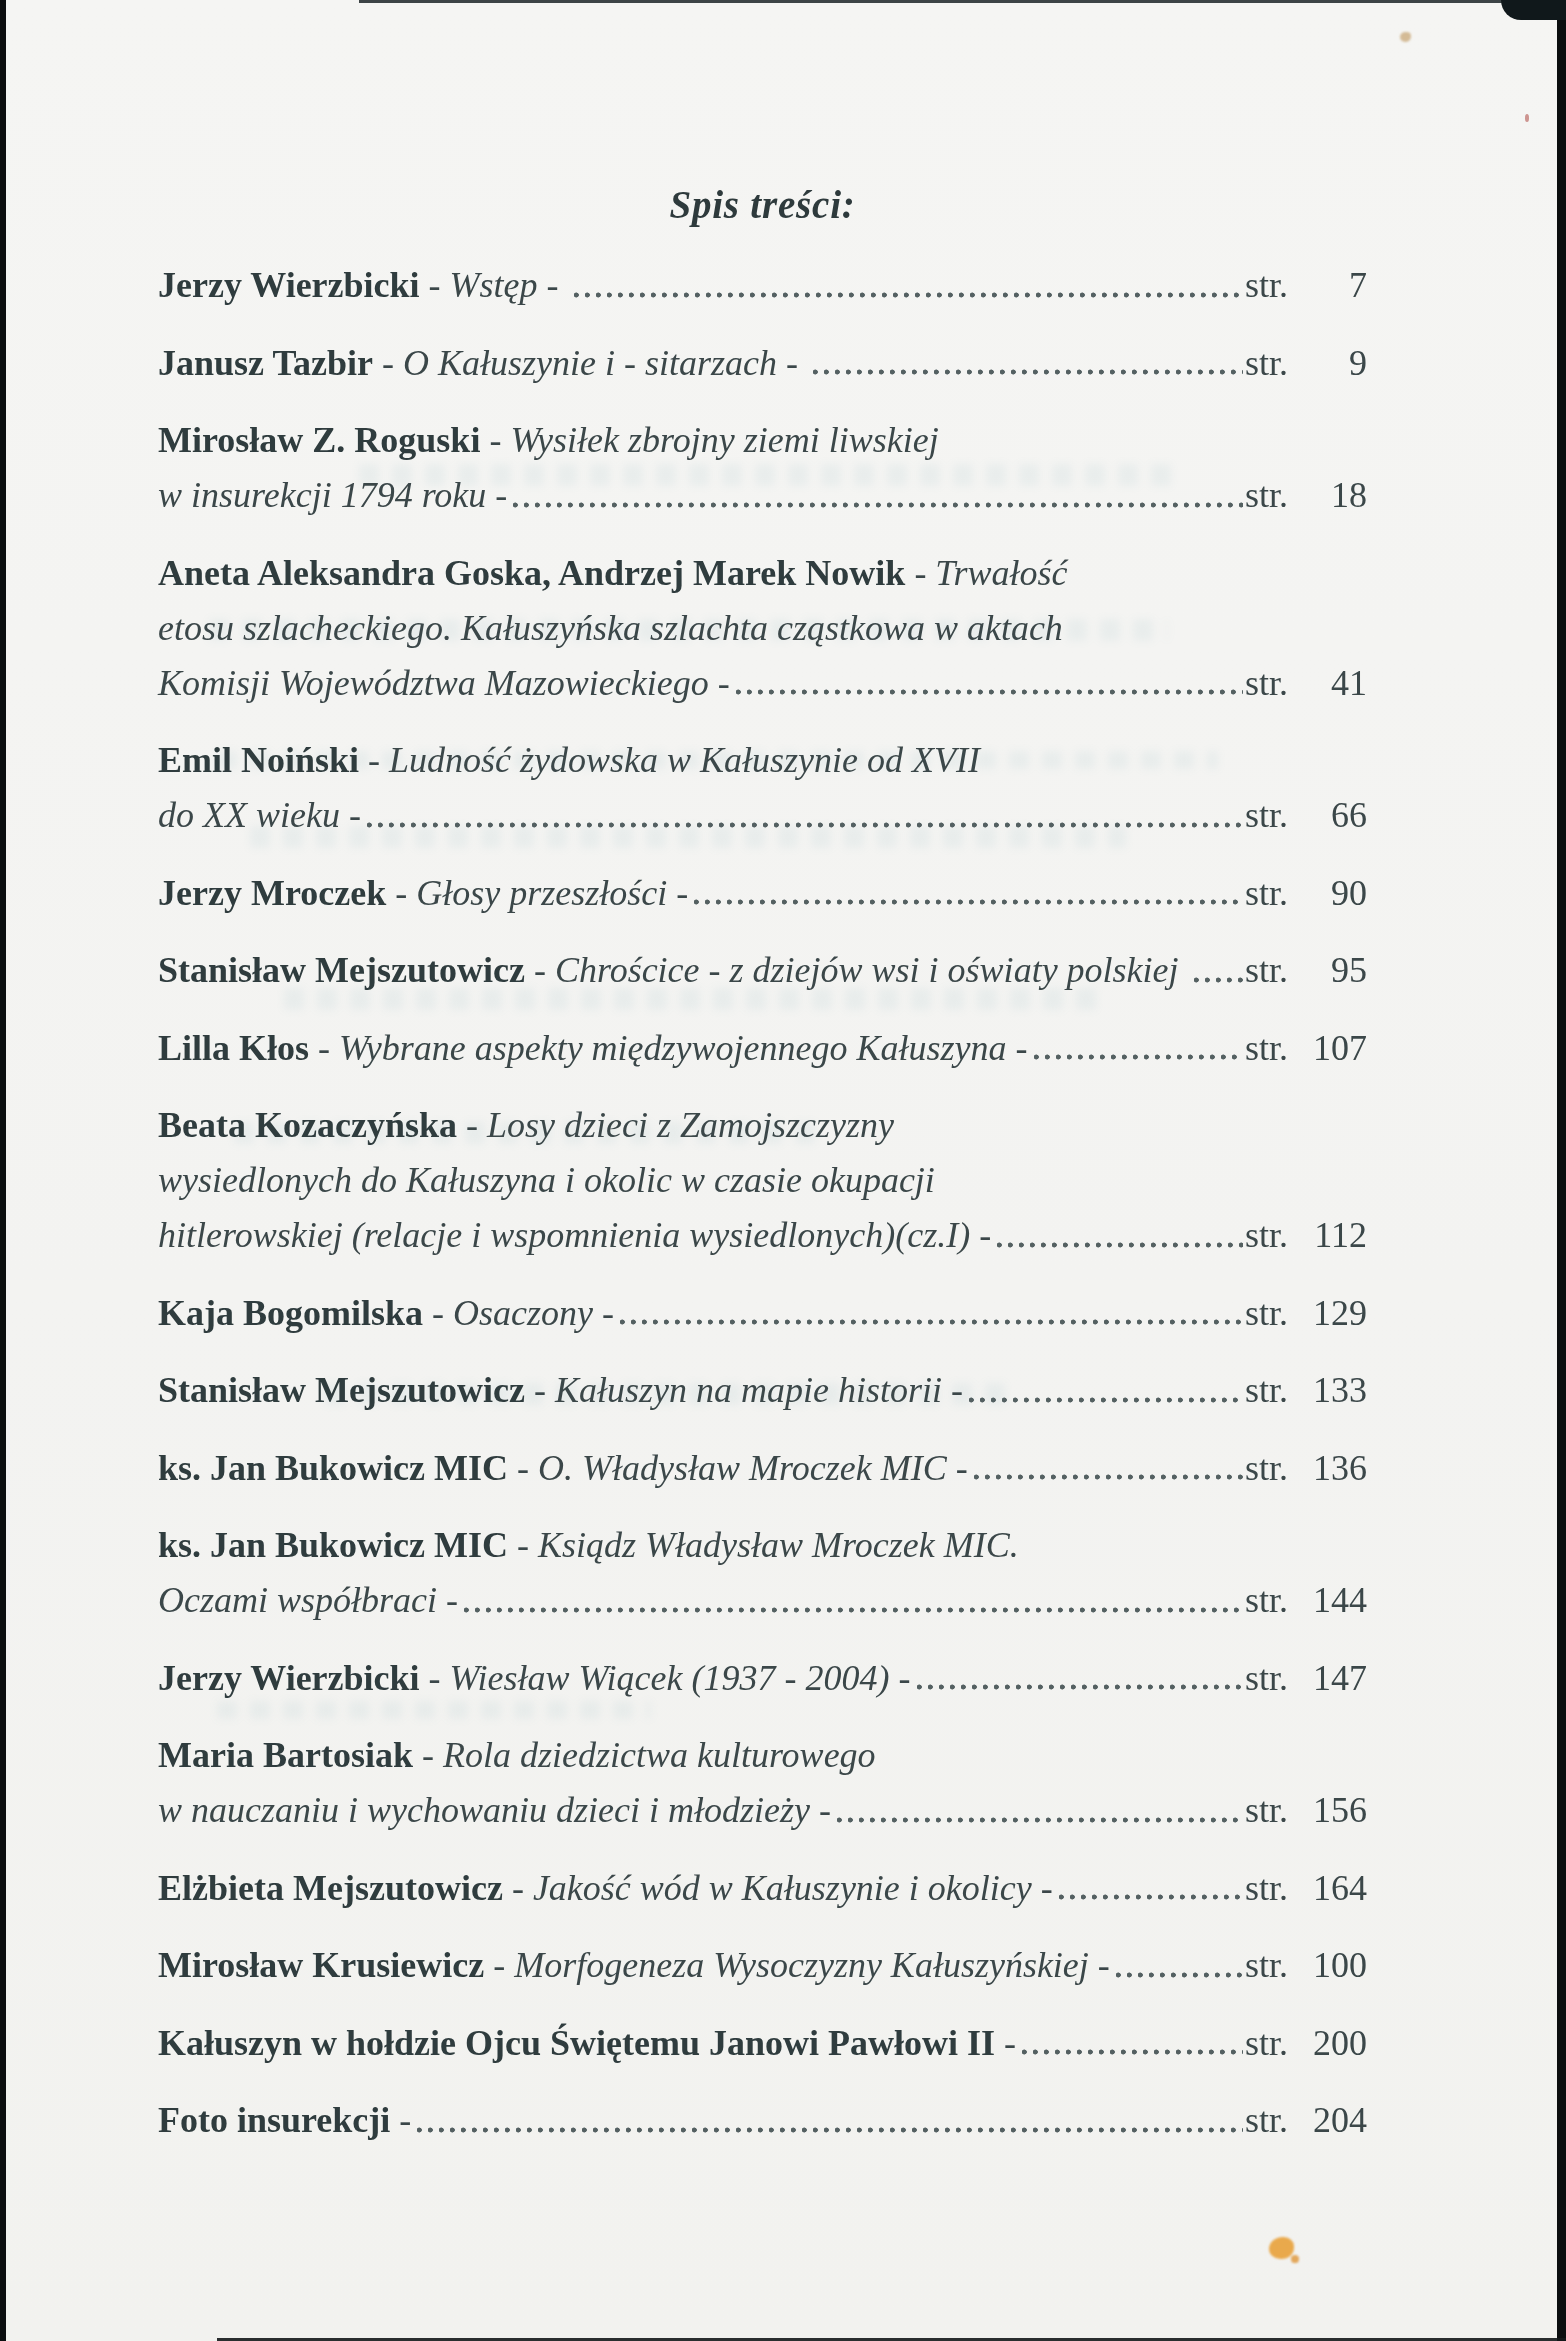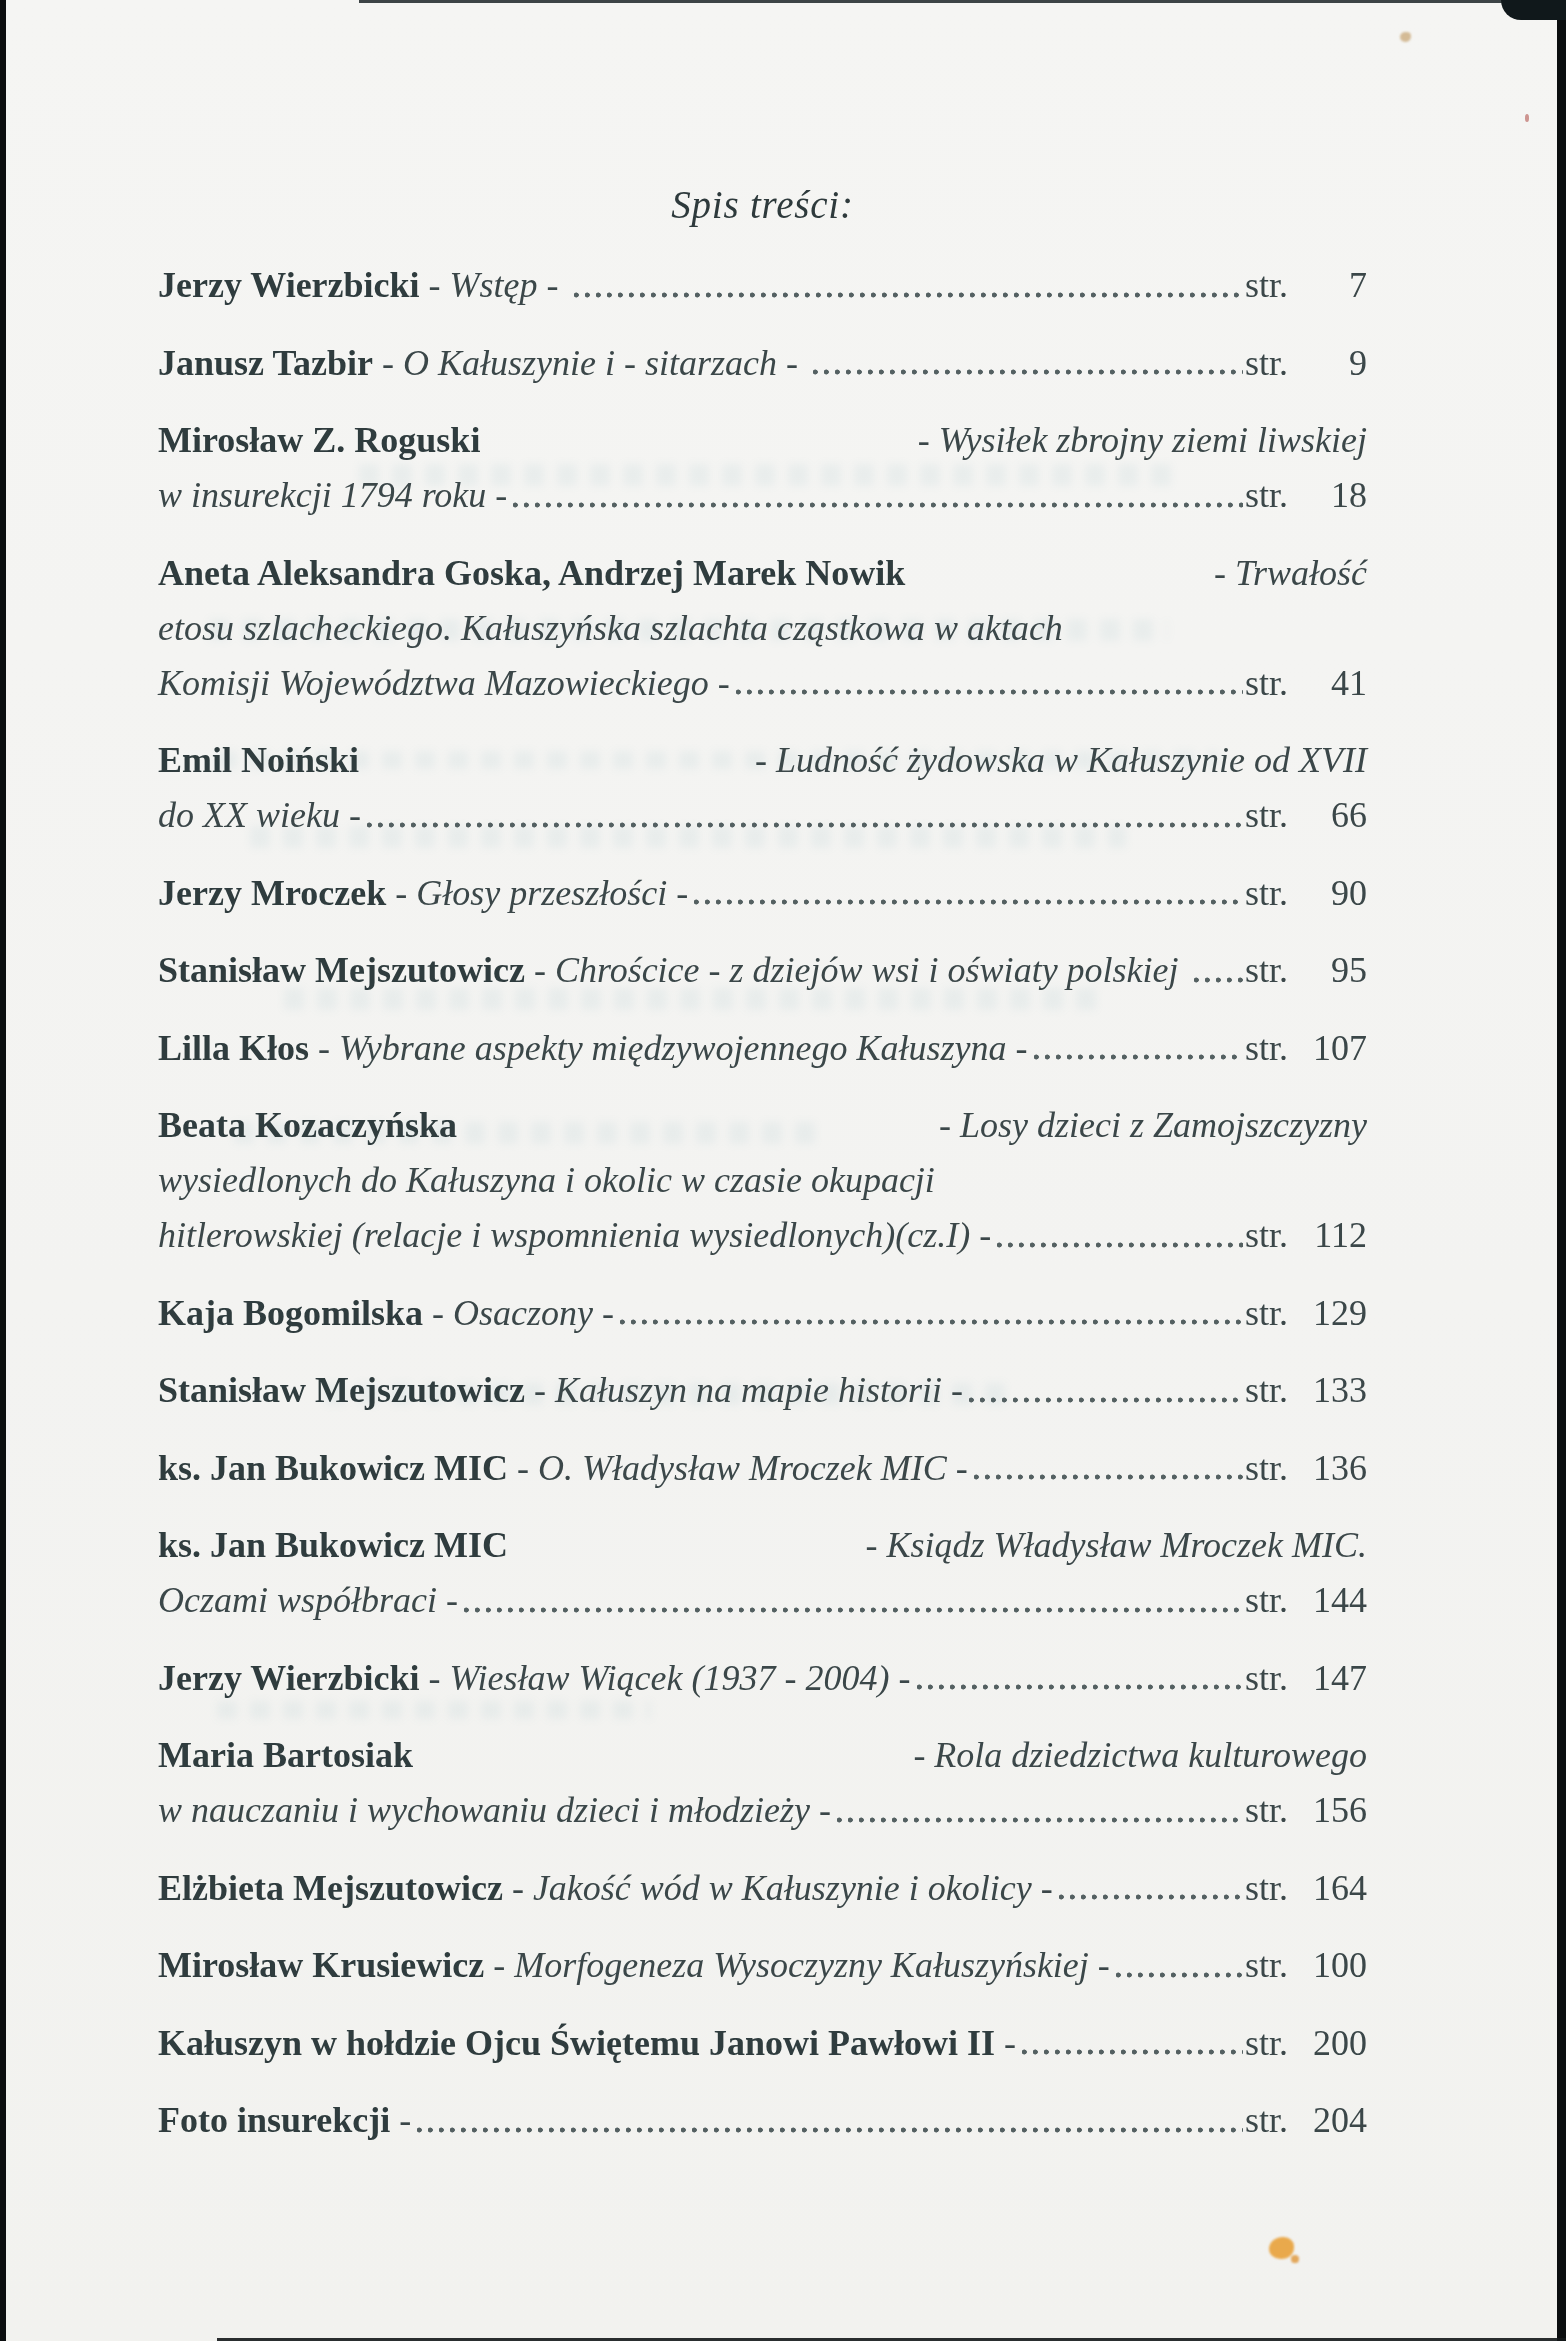--- a/index.html
+++ b/index.html
@@ -30,24 +30,24 @@
   .bleed.b2{left:209px;top:619px;width:959px;}
   .bleed.b3{left:217px;top:751px;width:1001px;height:18.3px;}
   .bleed.b4{left:250px;top:826px;width:876px;}
   .bleed.b5{left:284px;top:988px;width:817px;}
   .bleed.b6{left:234px;top:1122px;width:584px;}
   .bleed.b7{left:325px;top:1383px;width:684px;}
   .bleed.b8{left:217px;top:1701px;width:434px;height:18.3px;}
   
   .content{position:absolute;left:0;top:0;right:0;box-sizing:border-box;
     padding:180px 199px 0 158px;}
-  .title{font-size:39px;line-height:50px;font-weight:normal;font-style:italic;
+  .title{font-size:39px;line-height:50px;font-weight:bold;font-style:italic;
     color:#2e3a3c;text-align:center;margin:0 0 28px 0;letter-spacing:0.8px;}
   .entry{margin:0 0 22.5px 0;}
-  .line{display:flex;align-items:baseline;font-size:36px;line-height:55px;color:#3b4749;justify-content:space-between;}
+  .line{display:flex;align-items:baseline;font-size:36px;line-height:55px;color:#3b4749;}
   .b{font-weight:bold;color:#2f3c3e;white-space:pre;flex:none;}
   .i{font-style:italic;white-space:pre;flex:none;}
   .r{white-space:pre;flex:none;}
   .dots{flex:1 1 auto;min-width:8.3px;height:10px;align-self:flex-end;margin:0 1.7px 13.3px 5px;
     background-image:radial-gradient(circle at 3.3px 5px,rgba(62,76,78,.88) 2.2px,rgba(62,76,78,0) 2.8px);
     background-size:11px 10px;background-repeat:repeat-x;}
   .str{white-space:pre;flex:none;}
   .pg{flex:none;width:79px;text-align:right;white-space:pre;}
 </style>
 </head>

